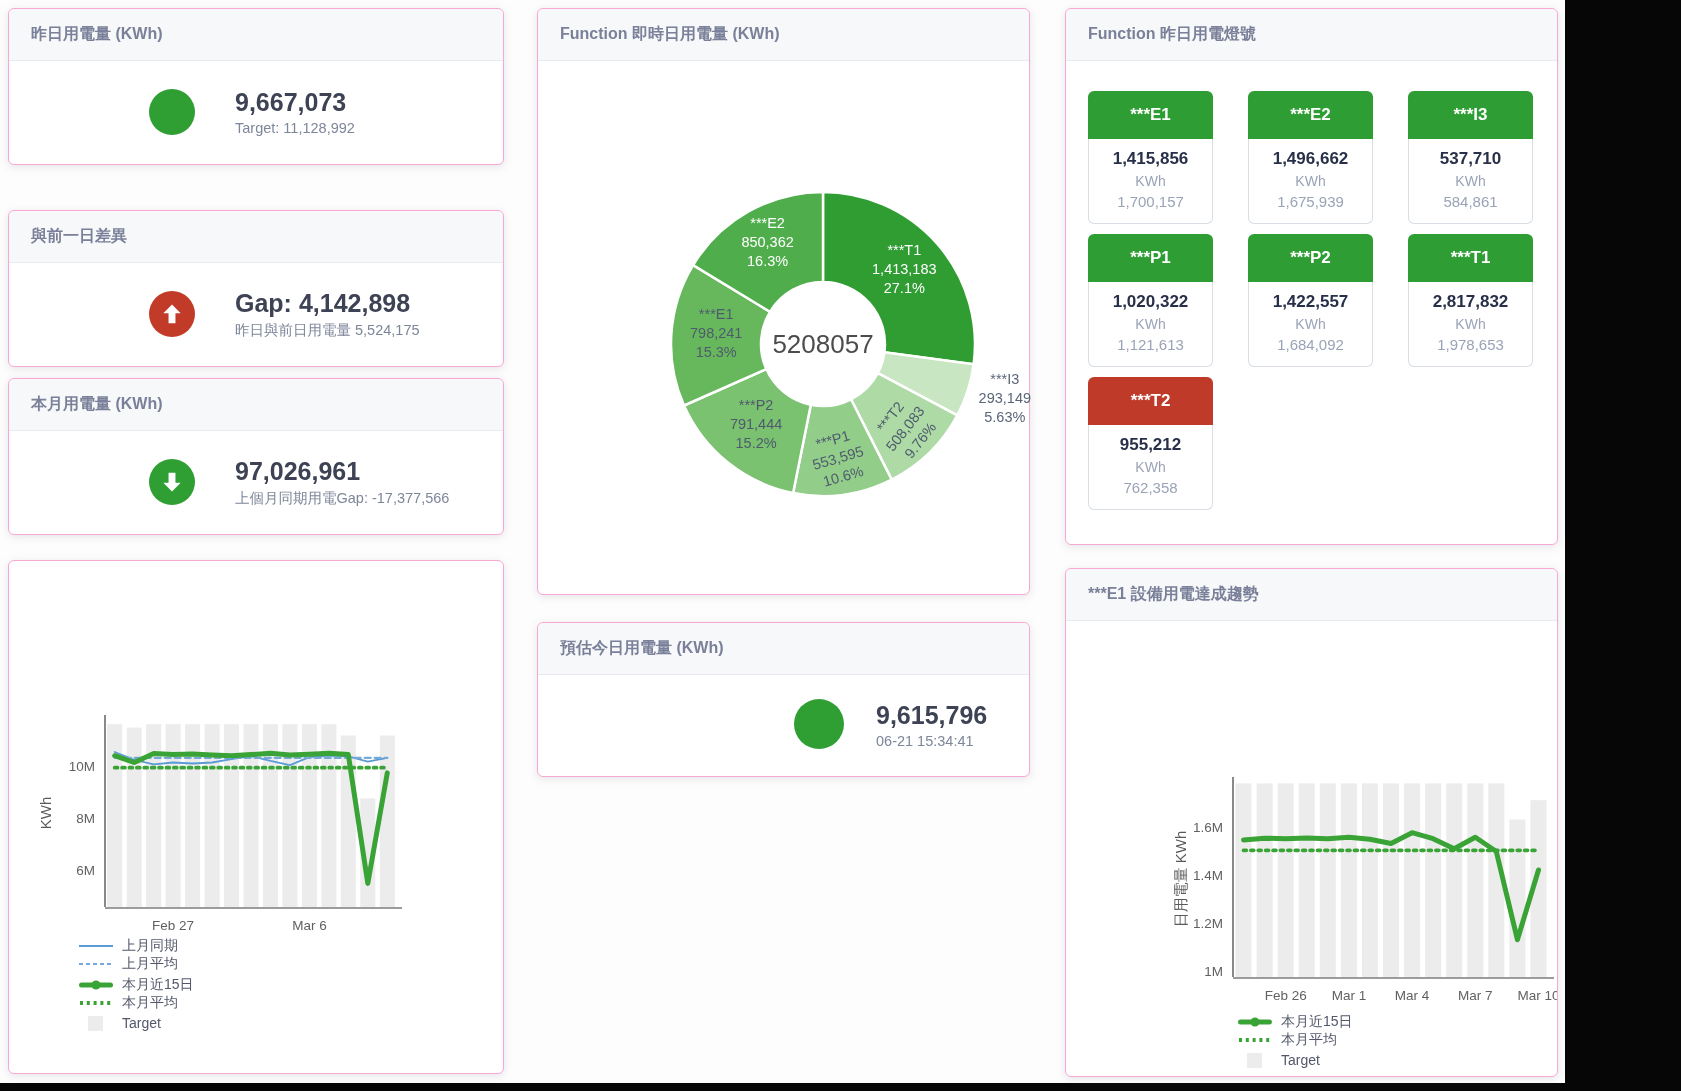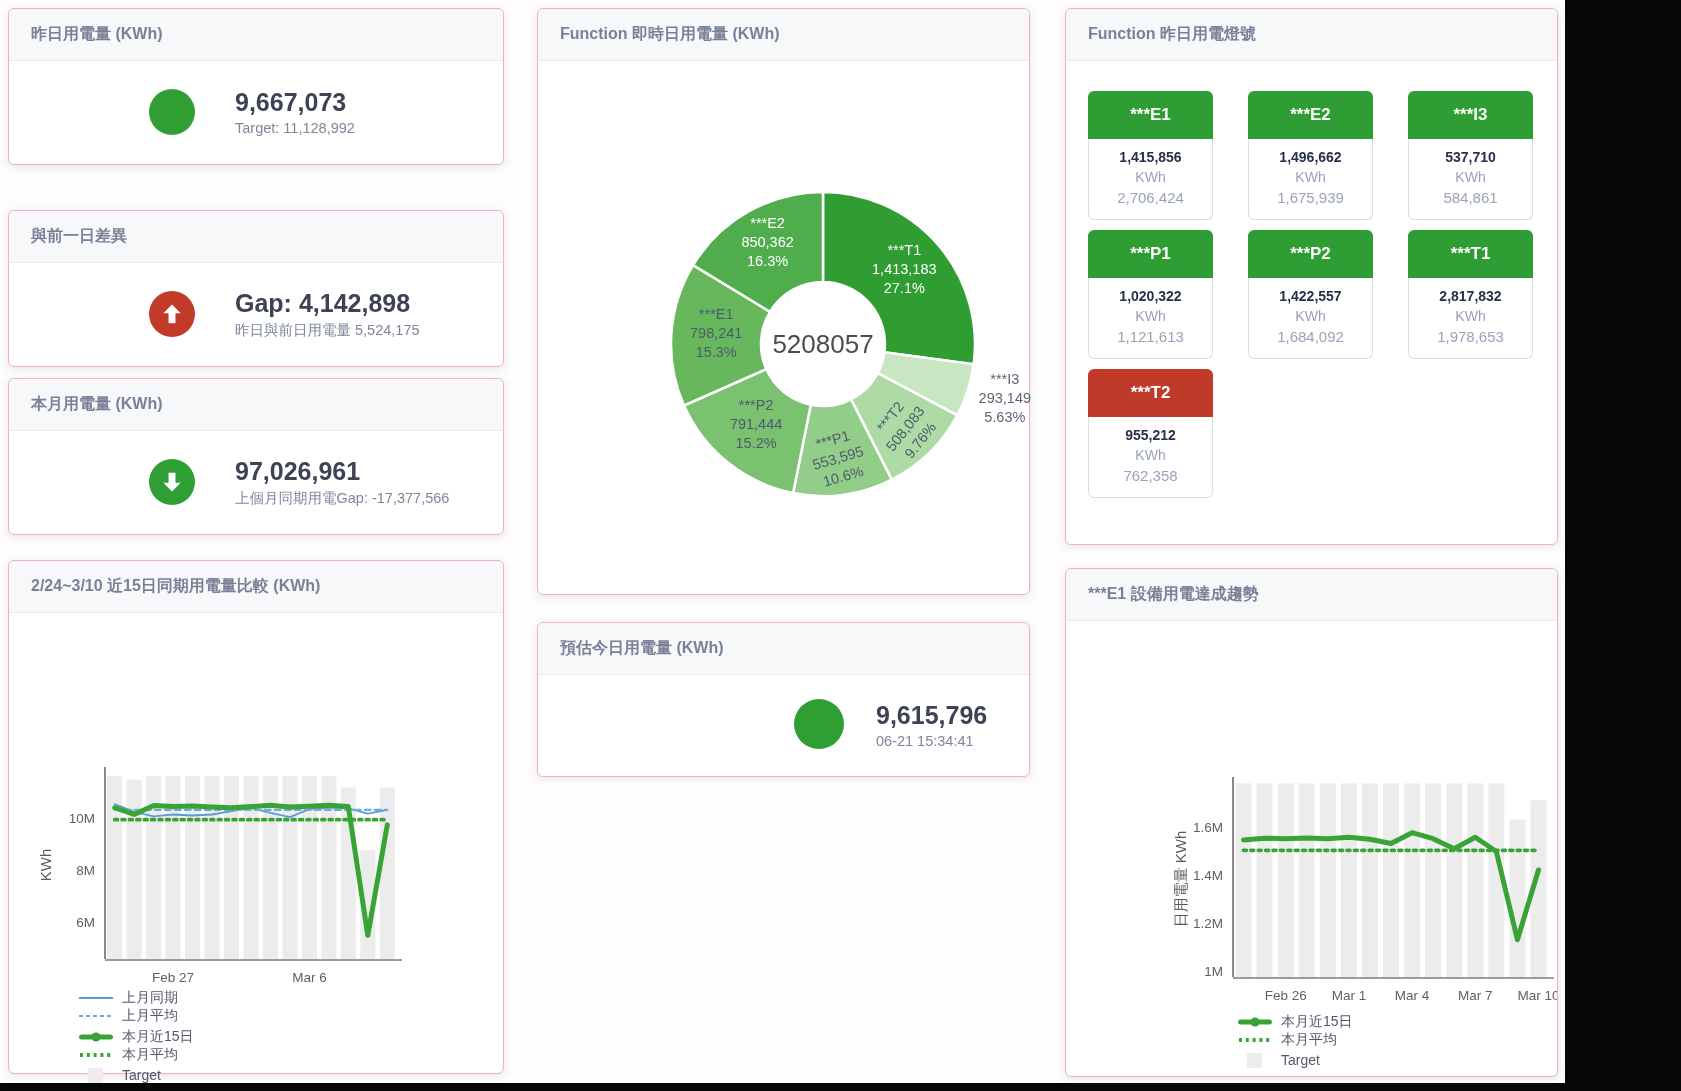--- a/index.html
+++ b/index.html
@@ -20,21 +20,21 @@
   .kpi-value{font-size:25px;font-weight:bold;color:#3d4254;line-height:1.2;}
   .kpi-sub{font-size:14.5px;color:#7e8699;margin-top:3px;}
   
   .tiles{display:grid;grid-template-columns:repeat(3,125px);column-gap:35px;row-gap:10px;
          padding:30px 0 0 22px;}
   .tile{width:125px;}
   .tile-header{height:48px;border-radius:6px 6px 0 0;color:#fff;font-weight:bold;font-size:17px;
          display:flex;align-items:center;justify-content:center;}
   .tile-body{border:1px solid #d9dee5;border-top:none;border-radius:0 0 6px 6px;background:#fff;
          text-align:center;padding:10px 0 13px;}
-  .tile-value{font-size:14px;font-weight:bold;color:#283049;}
+  .tile-value{font-size:17px;font-weight:bold;color:#283049;}
   .tile-unit{font-size:14px;color:#9aa3b6;margin-top:4px;}
   .tile-target{font-size:15px;color:#9aa3b6;margin-top:4px;}
   
   svg{display:block;}
   .tick{font-size:13.5px;fill:#616161;}
   .axis-label{font-size:15px;fill:#5a5a5a;}
   .donut-label{font-size:14.5px;}
   .donut-center{font-size:26px;fill:#4c4c4c;}
   .legend{position:absolute;display:flex;flex-direction:column;font-size:14px;color:#53576a;}
   .legend-row{display:flex;margin-bottom:3px;flex-direction:column;}
@@ -82,21 +82,20 @@
         </svg>
     </div>
     <div>
       <div class="kpi-value">97,026,961</div>
       <div class="kpi-sub">上個月同期用電Gap: -17,377,566</div>
     </div>
   </div>
 </div>
 
 <div class="card" style="left:8px;top:560px;width:494px;height:512px">
-  <div class="card-header">2/24~3/10 近15日同期用電量比較 (KWh)</div>
   <div class="card-body">
     <svg id="compare-svg" width="494" height="380">
         <rect x="98.2" y="163.2" width="15" height="182.8" fill="#ececec"></rect>
         <rect x="117.7" y="166.6" width="15" height="179.4" fill="#ececec"></rect>
         <rect x="137.2" y="163.2" width="15" height="182.8" fill="#ececec"></rect>
         <rect x="156.6" y="163.2" width="15" height="182.8" fill="#ececec"></rect>
         <rect x="176.1" y="163.2" width="15" height="182.8" fill="#ececec"></rect>
         <rect x="195.6" y="163.2" width="15" height="182.8" fill="#ececec"></rect>
         <rect x="215.0" y="163.2" width="15" height="182.8" fill="#ececec"></rect>
         <rect x="234.5" y="163.2" width="15" height="182.8" fill="#ececec"></rect>
@@ -235,21 +234,21 @@
 </div>
 
 <div class="card" style="left:1065px;top:8px;width:491px;height:535px">
   <div class="card-header">Function 昨日用電燈號</div>
   <div id="tiles" class="tiles">
       <div class="tile">
         <div class="tile-header" style="background:#2e9d33">***E1</div>
         <div class="tile-body">
           <div class="tile-value">1,415,856</div>
           <div class="tile-unit">KWh</div>
-          <div class="tile-target">2,706,424</div>
+          <div class="tile-target">1,700,157</div>
         </div>
       </div>
       <div class="tile">
         <div class="tile-header" style="background:#2e9d33">***E2</div>
         <div class="tile-body">
           <div class="tile-value">1,496,662</div>
           <div class="tile-unit">KWh</div>
           <div class="tile-target">1,675,939</div>
         </div>
       </div>

